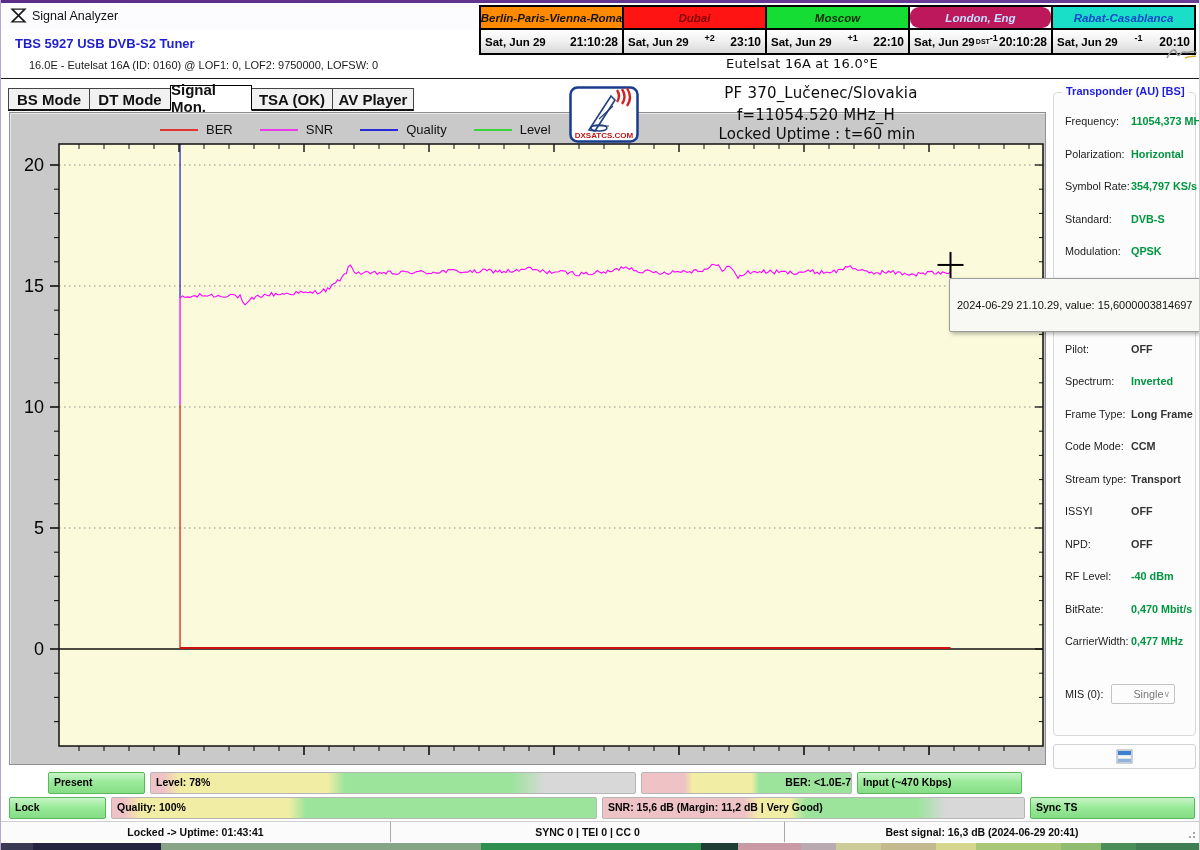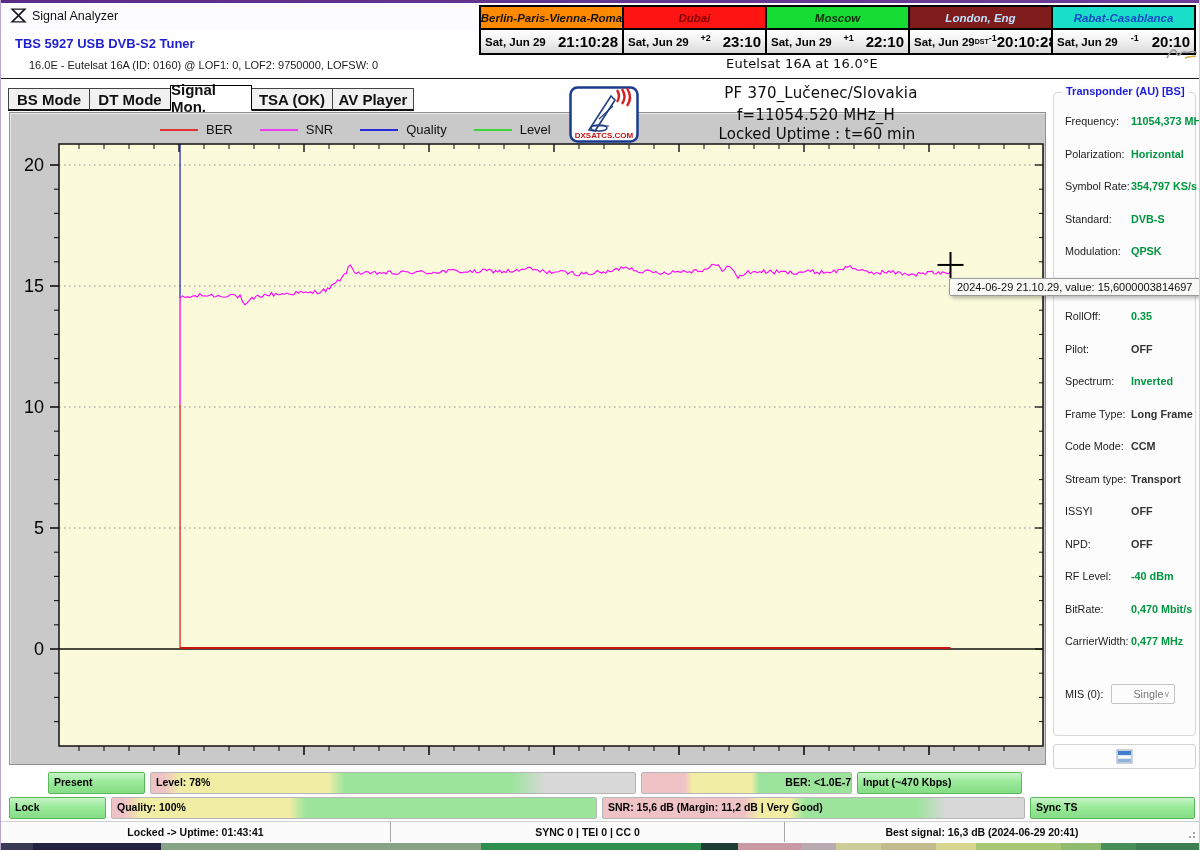--- a/index.html
+++ b/index.html
@@ -19,21 +19,21 @@
   #clocks { position:absolute; left:478px; top:5px; display:flex; z-index:5; }
   .clock { width:145px; border:2px solid #000; margin-left:-2px; }
   .clock:first-child { margin-left:0; }
   .clock-label { height:21px; font-size:11.5px; font-weight:700; font-style:italic;
     display:flex; align-items:center; justify-content:center; white-space:nowrap; overflow:hidden; }
   .clock-time { height:25px; background:linear-gradient(180deg,#ffffff 0%,#f2f2f2 45%,#d8d8d8 100%);
     border-top:2px solid #000; display:flex; align-items:center; font-weight:700; color:#000; }
   .clock-date { font-size:11.5px; padding-left:4px; white-space:nowrap; }
   .clock-off { flex:1; text-align:center; font-size:9px; position:relative; top:-4px; }
   .clock-off .dst { font-size:7px; position:relative; top:3px; }
-  .clock-hm { font-size:15px; padding-right:4px; white-space:nowrap; }
+  .clock-hm { font-size:12px; padding-right:4px; white-space:nowrap; }
 
   #tuner-name { position:absolute; left:14px; top:36px; font-size:13px; font-weight:700; color:#1f1fd0; }
   #tuner-detail { position:absolute; left:28px; top:59px; font-size:11px; color:#1c1c1c; }
   .center-line { position:absolute; transform:translateX(-50%); color:#0d0d0d;
      font-family:"DejaVu Sans","Liberation Sans",sans-serif; letter-spacing:.2px; white-space:nowrap; z-index:6; }
   #sat-title  { left:801px; top:56px;  font-size:13px; }
   #site-line  { left:820px; top:84px;  font-size:15px; }
   #freq-line  { left:815px; top:106px; font-size:15px; }
   #hrline { position:absolute; left:0; top:78px; width:1200px; height:0; border-top:1.5px solid #1a1a1a; }
   #signature { position:absolute; left:1164px; top:44px; z-index:6; }
@@ -52,21 +52,21 @@
     background:#c9c9c9; border:1px solid #8f8f8f; box-shadow:inset 1px 1px 0 #e8e8e8; }
   #legend { position:absolute; left:150px; top:9px; display:flex; gap:27px; z-index:2; }
   .leg-item { display:flex; align-items:center; gap:8px; font-size:13px; color:#111; }
   .leg-line { width:38px; height:2px; }
   #uptime-line { position:absolute; left:807px; top:12px; transform:translateX(-50%); font-size:15px;
     font-family:"DejaVu Sans","Liberation Sans",sans-serif; color:#0d0d0d; white-space:nowrap; z-index:2; }
   #chart-svg { position:absolute; left:0; top:0; }
 
   #tooltip { position:absolute; left:948px; top:278px; z-index:20; background:#f8f8f5;
     border:1px solid #9a9a9a; border-radius:2px; box-shadow:2px 2px 4px rgba(0,0,0,.3);
-    font-size:11px; color:#111; padding:2px 7px; white-space:nowrap; }
+    font-size:11px; color:#111; padding:20px 7px; white-space:nowrap; }
 
   
   #tpanel { position:absolute; left:1052px; top:92px; width:143px; height:644px;
     border:1px solid #d9d9d9; border-radius:4px; background:#fcfcfc; }
   #tpanel-title { position:absolute; left:8px; top:-8px; background:#fcfcfc; padding:0 4px;
     font-size:11px; font-weight:700; color:#1d1dde; white-space:nowrap; }
   #tp-rows { position:absolute; left:11px; top:22px; right:4px; }
   .tp-row { height:32.5px; display:flex; font-size:10.8px; }
   .tp-row .lbl { width:66px; color:#1c1c1c; flex:none; }
   .tp-row .val { font-weight:700; white-space:nowrap; }
@@ -134,21 +134,21 @@
       </div>
       <div class="clock">
         <div class="clock-label" style="background: rgb(22, 221, 51); color: rgb(10, 42, 10);">Moscow</div>
         <div class="clock-time">
           <span class="clock-date">Sat, Jun 29</span>
           <span class="clock-off"><b>+1</b></span>
           <span class="clock-hm">22:10</span>
         </div>
       </div>
       <div class="clock">
-        <div class="clock-label" style="background: #7f1d1d; color: rgb(191, 226, 255);">London, Eng</div>
+        <div class="clock-label" style="background: #be185d; color: rgb(191, 226, 255); border-radius: 9px;">London, Eng</div>
         <div class="clock-time">
           <span class="clock-date">Sat, Jun 29</span>
           <span class="clock-off"><span class="dst">DST</span><b>-1</b></span>
           <span class="clock-hm">20:10:28</span>
         </div>
       </div>
       <div class="clock">
         <div class="clock-label" style="background: rgb(25, 223, 201); color: rgb(21, 71, 200);">Rabat-Casablanca</div>
         <div class="clock-time">
           <span class="clock-date">Sat, Jun 29</span>

